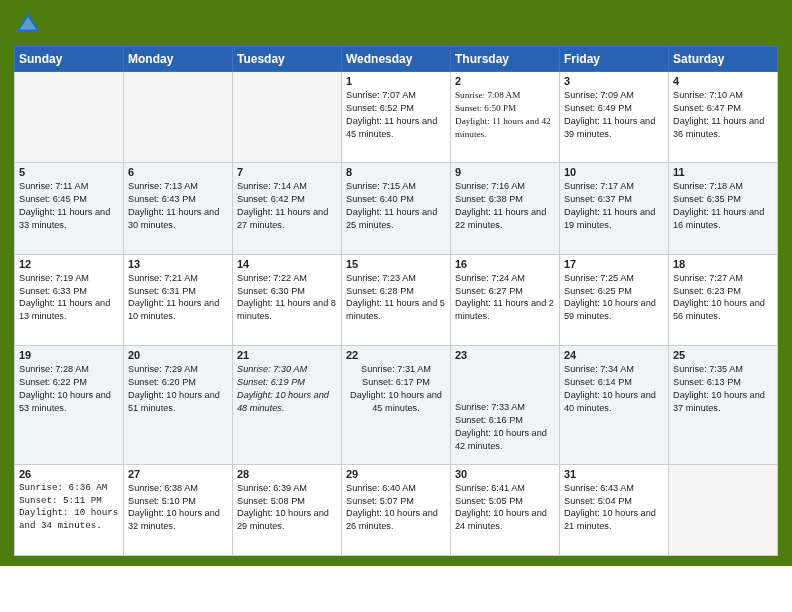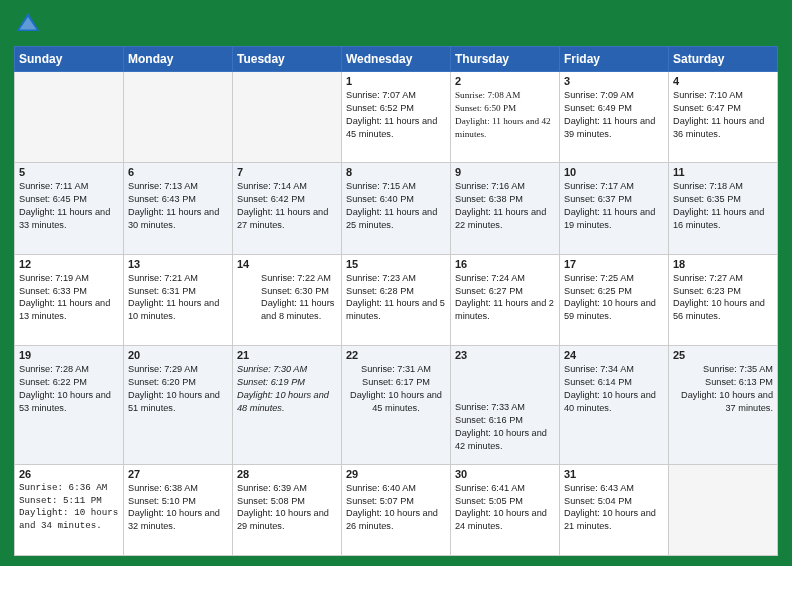--- a/index.html
+++ b/index.html
@@ -6,21 +6,21 @@
     body {
       font-family: Arial, sans-serif;
       background: #fff;
       width: 792px;
       height: 612px;
       overflow: hidden;
     }
     .page {
       width: 792px;
       height: 566px;
-      background: #15803d;
+      background: #4d7c0f;
       display: flex;
       flex-direction: column;
       padding: 10px 14px 10px 14px;
     }
     .header {
       display: flex;
       justify-content: space-between;
       align-items: flex-start;
       margin-bottom: 8px;
     }
@@ -211,21 +211,21 @@
 Daylight: 11 hours and 13 minutes.</div>
           </td>
           <td>
             <span class="day-num">13</span>
             <div class="day-info" style="white-space: pre-line;">Sunrise: 7:21 AM
 Sunset: 6:31 PM
 Daylight: 11 hours and 10 minutes.</div>
           </td>
           <td>
             <span class="day-num">14</span>
-            <div class="day-info" style="white-space: pre-line; margin-left: 24px;">Sunrise: 7:22 AM
+            <div class="day-info" style="white-space: pre-line;">Sunrise: 7:22 AM
 Sunset: 6:30 PM
 Daylight: 11 hours and 8 minutes.</div>
           </td>
           <td>
             <span class="day-num">15</span>
             <div class="day-info" style="white-space: pre-line;">Sunrise: 7:23 AM
 Sunset: 6:28 PM
 Daylight: 11 hours and 5 minutes.</div>
           </td>
           <td>
@@ -279,21 +279,21 @@
 Daylight: 10 hours and 42 minutes.</div>
           </td>
           <td>
             <span class="day-num">24</span>
             <div class="day-info" style="white-space: pre-line;">Sunrise: 7:34 AM
 Sunset: 6:14 PM
 Daylight: 10 hours and 40 minutes.</div>
           </td>
           <td>
             <span class="day-num">25</span>
-            <div class="day-info" style="white-space: pre-line; text-align: right;">Sunrise: 7:35 AM
+            <div class="day-info" style="white-space: pre-line;">Sunrise: 7:35 AM
 Sunset: 6:13 PM
 Daylight: 10 hours and 37 minutes.</div>
           </td>
         </tr>
         <tr>
           <td>
             <span class="day-num">26</span>
             <div class="day-info" style="white-space: pre-line; font-family: Liberation Mono, monospace;">Sunrise: 6:36 AM
 Sunset: 5:11 PM
 Daylight: 10 hours and 34 minutes.</div>

